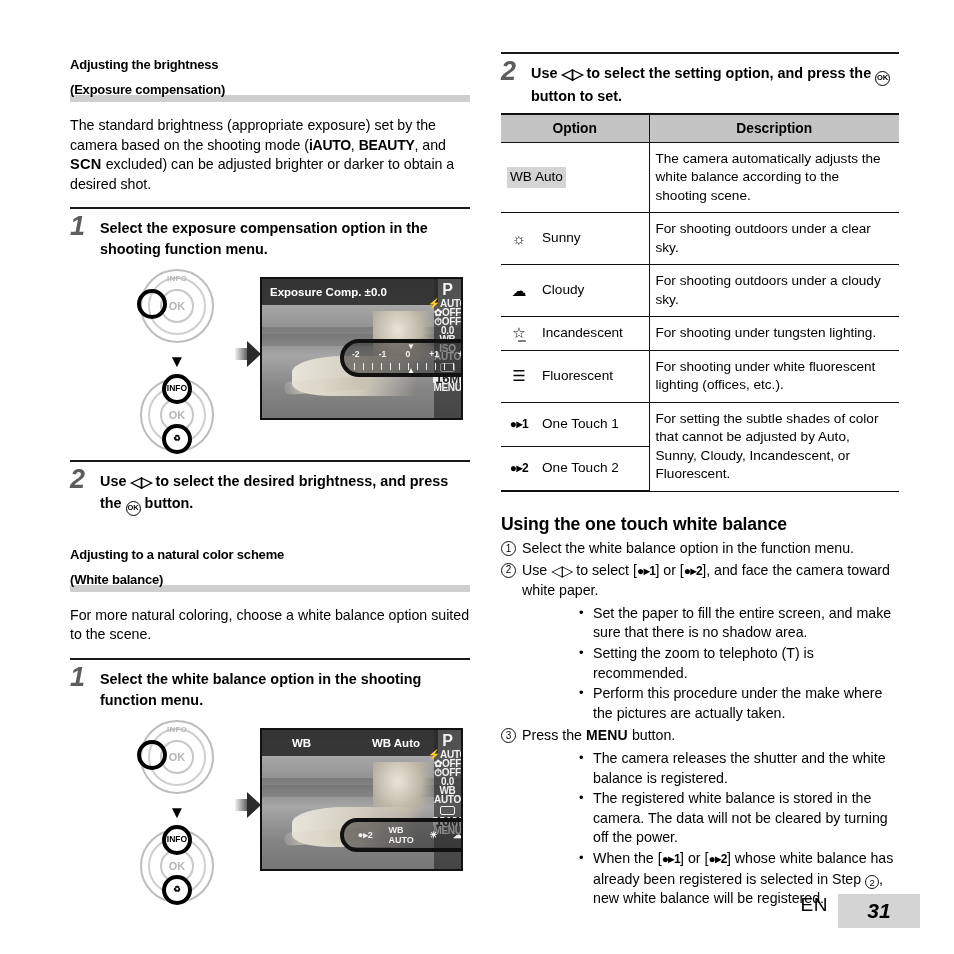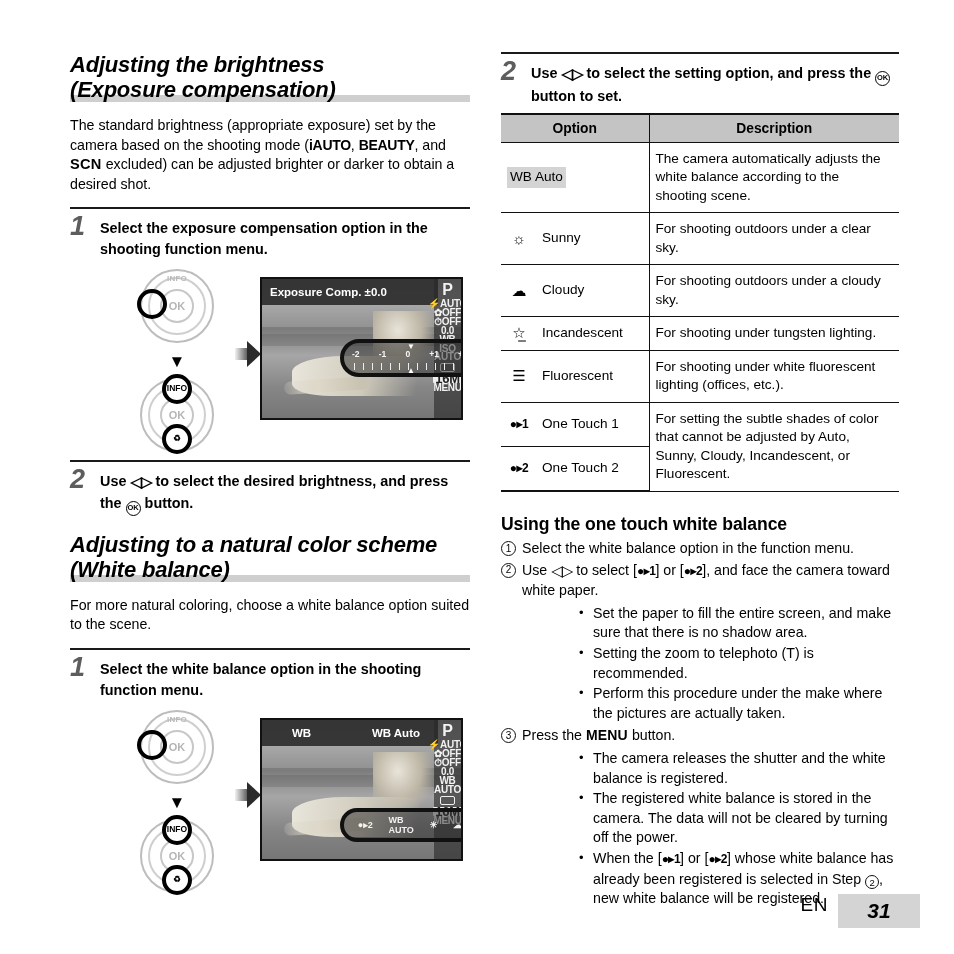--- a/index.html
+++ b/index.html
@@ -11,21 +11,21 @@
     color:#000;
     overflow:hidden;
   }
   .page { position:relative; width:954px; height:954px; }
 
   .col-left  { position:absolute; left:70px;  top:52px; width:400px; }
   .col-right { position:absolute; left:501px; top:52px; width:398px; }
 
   
   .sec-head {
-    font-style:italic; font-weight:bold; font-size:22px;
+    font-weight:bold; font-size:13px;
     line-height:25px; letter-spacing:-0.2px;
     margin:0; padding:0;
   }
   .head-rule {
     height:7px; background:#cfcfcf; width:100%;
     margin-top:-7px; position:relative; z-index:-1;
   }
   .head-wrap { margin-bottom:14px; }
 
   
@@ -340,21 +340,21 @@
     <div class="hr-thick"></div>
     <div class="step">
       <div class="step-num">2</div>
       <div class="step-txt"><span>Use</span>
         <span class="arrows">◁▷</span>
         <span>to select the desired brightness, and press the</span>
         <span class="okbtn">OK</span>
         <span>button.</span></div>
     </div>
 
-    <div class="head-wrap" style="margin-top:16px;">
+    <div class="head-wrap" style="margin-top:26px;">
       <div class="sec-head">Adjusting to a natural color scheme</div>
       <div class="sec-head">(White balance)</div>
       <div class="head-rule"></div>
     </div>
 
     <p class="para">For more natural coloring, choose a white balance option suited to the scene.</p>
 
     <div class="hr-thick"></div>
     <div class="step">
       <div class="step-num">1</div>

